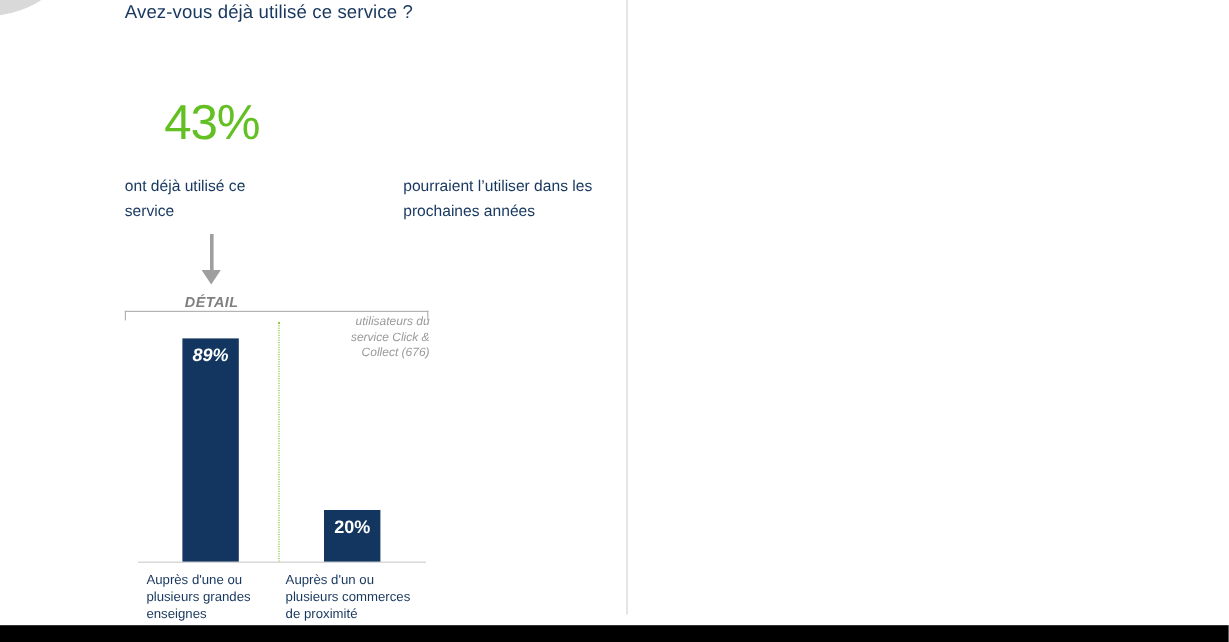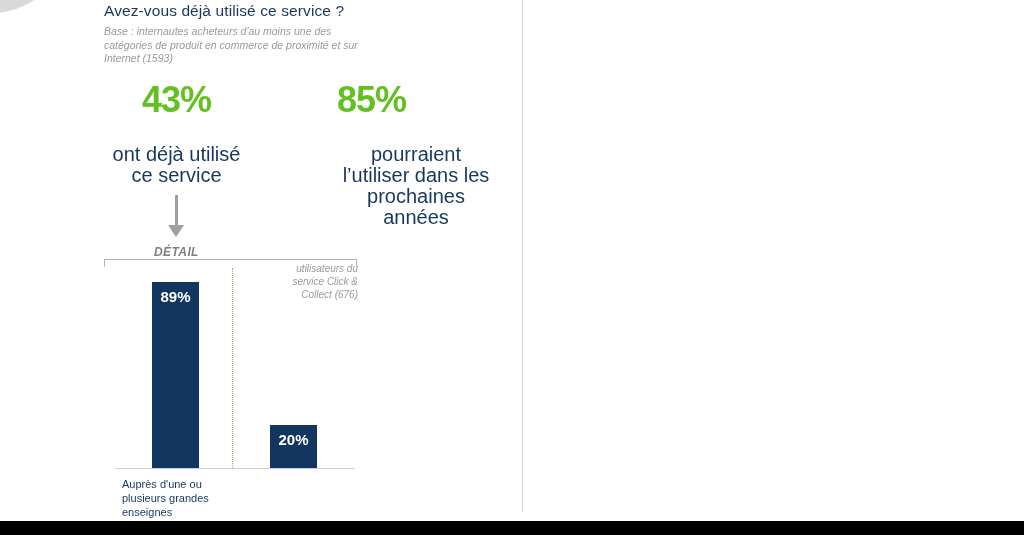--- a/index.html
+++ b/index.html
@@ -51,31 +51,31 @@
   .q-base {
     position: absolute;
     font-size: 10.5px;
     font-style: italic;
     color: #9a9a9a;
     line-height: 13.5px;
     width: 260px;
   }
   .big-pct {
     position: absolute;
-    font-size: 36px;
+    font-size: 41px;
     color: #62c022;
-    font-weight: bold;
+    font-weight: normal;
     letter-spacing: -1px;
     text-align: center;
   }
   .pct-caption {
     position: absolute;
-    font-size: 20px;
+    font-size: 13px;
     color: #17375e;
-    text-align: center;
+    text-align: left;
     line-height: 21px;
   }
   
   .arrow {
     position: absolute;
   }
   .arrow .shaft {
     position: absolute; left: 50%; top: 0; margin-left: -1.5px;
     width: 3px; height: 32px; background: #9f9f9f;
   }
@@ -145,52 +145,51 @@
 
   <div class="corner-arc"></div>
   <div class="corner-arc2"></div>
 
   <div class="v-divider"></div>
 
   <div class="panel panel-left">
 
     <div class="q-title" style="left:104px; top:2px;">Avez-vous déjà utilisé ce service ?</div>
 
-    <div class="q-base" style="left:104px; top:25px;">Base : internautes acheteurs d'au moins une des catégories de produit en commerce de proximité et sur Internet (1593)</div>
 
     <div class="big-pct" style="left:104px; top:79px; width:145px;">43%</div>
     <div class="pct-caption" style="left:104px; top:144px; width:145px;">ont déjà utilisé ce service</div>
 
-    <div class="big-pct" style="left:299px; top:79px; width:145px;">85%</div>
     <div class="pct-caption" style="left:292px; top:144px; width:160px;margin-left:44px;">pourraient l’utiliser dans les prochaines années</div>
 
     <div class="arrow" style="left:160px; top:195px; width:32px; height:44px;">
       <div class="shaft"></div>
       <div class="head"></div>
     </div>
 
     <div class="detail-label" style="left:154px; top:245px;">DÉTAIL</div>
 
     <div class="bracket-top"></div>
     <div class="bracket-left"></div>
     <div class="bracket-right"></div>
 
     <div class="note-right">utilisateurs du service Click &amp; Collect (676)</div>
 
     <div class="dotted-sep"></div>
     <div class="axis-line"></div>
 
-    <div class="bar" style="left:152px; top:282px; width:47px; height:186px;">
+    <div class="bar" style="left:152px; top:282px; width:47px; height:186px;font-style:italic;">
       <span class="bar-val">89%</span>
     </div>
     <div class="bar-label" style="left:122px; top:477px; width:108px;">Auprès d'une ou plusieurs grandes enseignes</div>
 
     <div class="bar" style="left:270px; top:425px; width:47px; height:43px;">
       <span class="bar-val">20%</span>
     </div>
+    <div class="bar-label" style="left:238px; top:477px; width:112px;">Auprès d'un ou plusieurs commerces de proximité</div>
 
   </div>
 
   <div class="panel panel-right">
 
     
 
     
 
     

